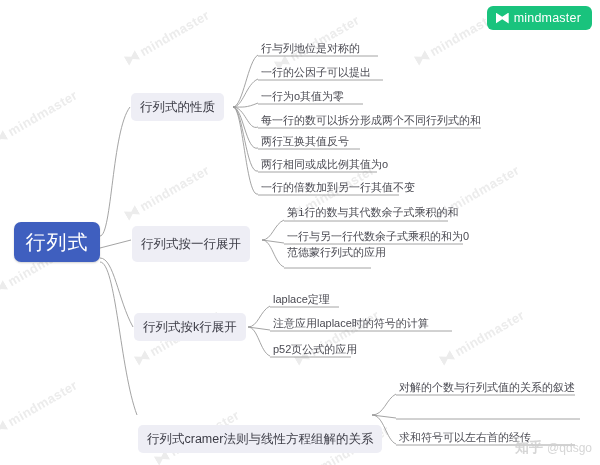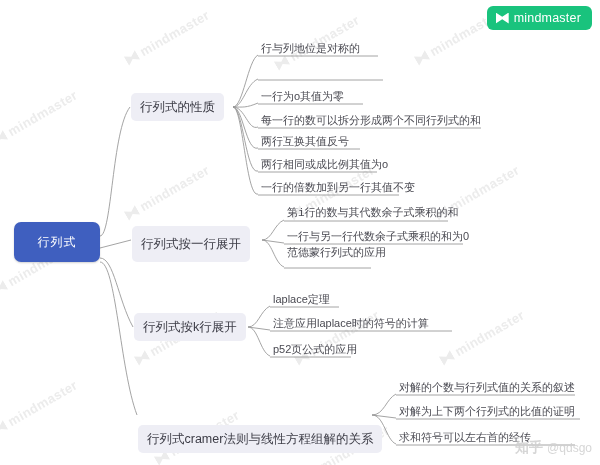--- a/index.html
+++ b/index.html
@@ -49,21 +49,21 @@
   #links path { fill: none; stroke: #9a9a9a; stroke-width: .9; }
   #links line { stroke: #9a9a9a; stroke-width: .9; }
 
   
   .node { position: absolute; z-index: 3; }
 
   .root {
     background: #3f5fbf;
     color: #ffffff;
     border-radius: 7px;
-    font-size: 12px;
+    font-size: 20px;
     letter-spacing: 1px;
     display: flex; align-items: center; justify-content: center;
     box-shadow: 0 1px 2px rgba(0,0,0,.18);
   }
 
   .branch {
     background: #eeeef5;
     color: #3c3c46;
     border-radius: 5px;
     font-size: 12.5px;
@@ -245,36 +245,36 @@
 
   <div class="node branch" style="left:134px; top:313px; height:28px;">
     <span>行列式按k行展开</span>
   </div>
 
   <div class="node branch" style="left:138px; top:401px; height:28px;margin-top:24px;">
     <span>行列式cramer法则与线性方程组解的关系</span>
   </div>
 
   <div class="node leaf" style="left:258px; top:41px;"><span>行与列地位是对称的</span></div>
+  <div class="node leaf" style="left:258px; top:65px;"><span>一行的公因子可以提出</span></div>
   <div class="node leaf" style="left:258px; top:89px;"><span>一行为o其值为零</span></div>
   <div class="node leaf" style="left:258px; top:113px;"><span>每一行的数可以拆分形成两个不同行列式的和</span></div>
   <div class="node leaf" style="left:258px; top:134px;"><span>两行互换其值反号</span></div>
   <div class="node leaf" style="left:258px; top:157px;"><span>两行相同或成比例其值为o</span></div>
   <div class="node leaf" style="left:258px; top:180px;"><span>一行的倍数加到另一行其值不变</span></div>
 
   <div class="node leaf" style="left:284px; top:206px;font-family:Liberation Mono, monospace;"><span>第i行的数与其代数余子式乘积的和</span></div>
   <div class="node leaf" style="left:284px; top:229px;"><span>一行与另一行代数余子式乘积的和为0</span></div>
   <div class="node leaf" style="left:284px; top:245px;"><span>范德蒙行列式的应用</span></div>
 
   <div class="node leaf" style="left:270px; top:292px;"><span>laplace定理</span></div>
   <div class="node leaf" style="left:270px; top:316px;"><span>注意应用laplace时的符号的计算</span></div>
   <div class="node leaf" style="left:270px; top:342px;"><span>p52页公式的应用</span></div>
 
   <div class="node leaf" style="left:396px; top:380px;"><span>对解的个数与行列式值的关系的叙述</span></div>
-  <div class="node leaf" style="left:396px; top:404px;"><span>对解为上下两个行列式的比值的证明</span></div>
   <div class="node leaf" style="left:396px; top:430px;"><span>求和符号可以左右首的经传</span></div>
 
   <div class="badge">
     <span class="logo-m"></span>
     <span class="logo-text">mindmaster</span>
   </div>
 
   <div class="zhihu">
     <span class="zh-cn">知乎</span>
     <span class="zh-id">@qdsgo</span>

